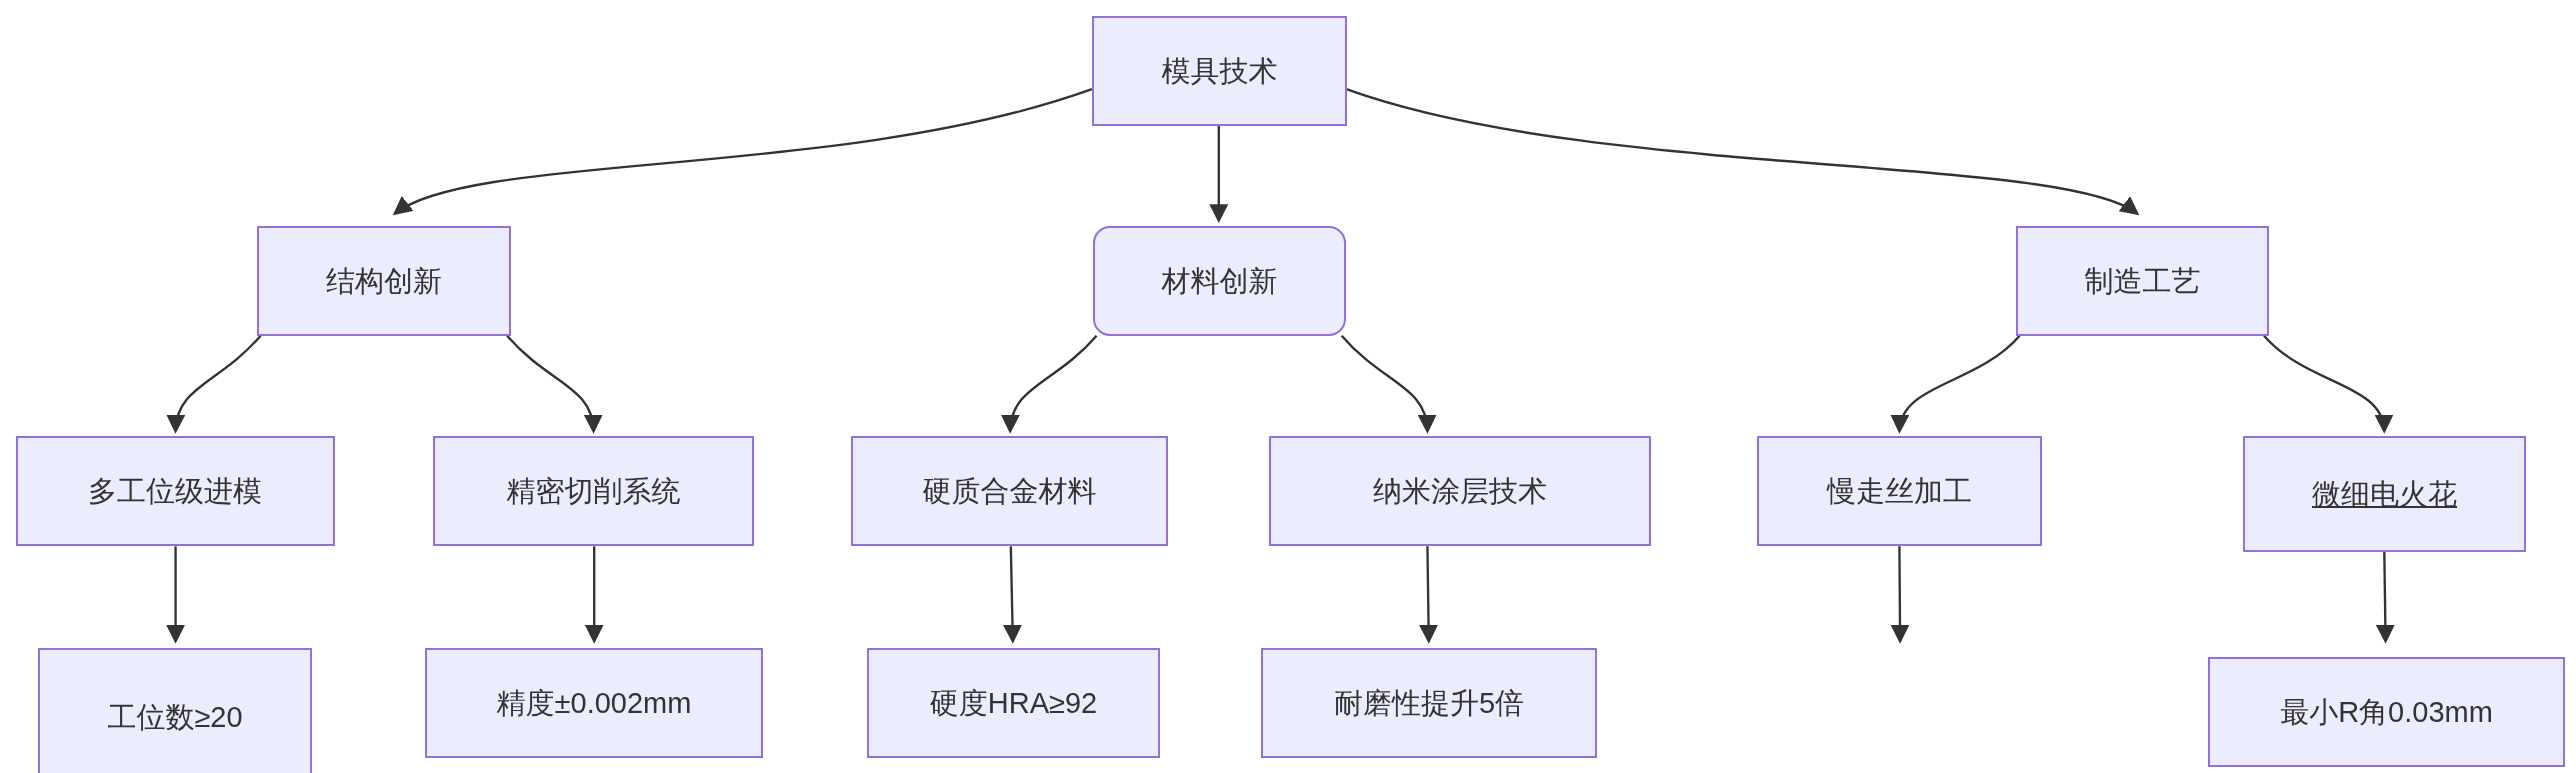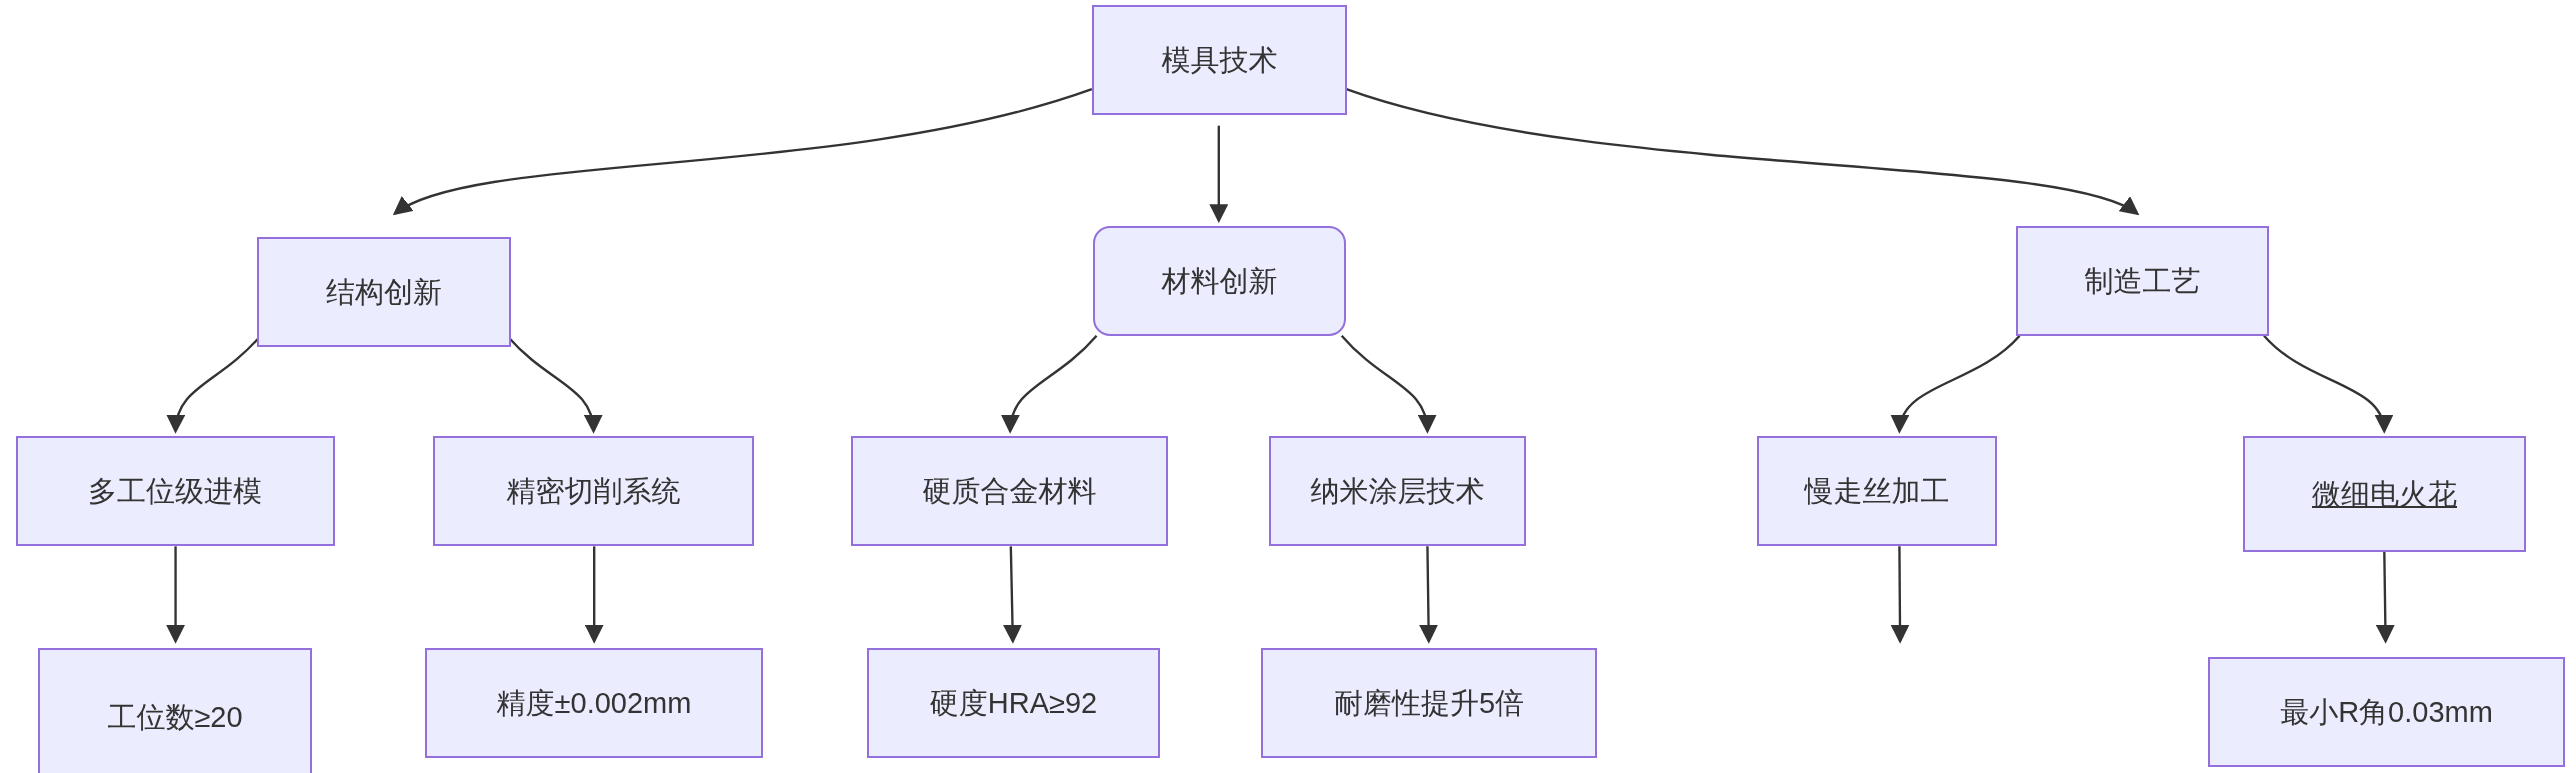--- a/index.html
+++ b/index.html
@@ -61,31 +61,31 @@
     <path class="edge" d="M 3353,497 C 3416,570 3530,568 3531,638" marker-end="url(#arrow)"></path>
 
     <path class="edge" d="M 260,809 L 260,949" marker-end="url(#arrow)"></path>
     <path class="edge" d="M 880,809 L 880,949" marker-end="url(#arrow)"></path>
     <path class="edge" d="M 1497,809 L 1500,949" marker-end="url(#arrow)"></path>
     <path class="edge" d="M 2114,809 L 2116,949" marker-end="url(#arrow)"></path>
     <path class="edge" d="M 2813,809 L 2814,949" marker-end="url(#arrow)"></path>
     <path class="edge" d="M 3531,809 L 3533,949" marker-end="url(#arrow)"></path>
   </svg>
 
-  <div class="node" style="left:1092px; top:5px; width:255px; height:110px;">模具技术</div>
+  <div class="node" style="left:1092px; top:16px; width:255px; height:110px;">模具技术</div>
 
-  <div class="node" style="left:257px; top:226px; width:254px; height:110px;margin-top:11px;">结构创新</div>
+  <div class="node" style="left:257px; top:226px; width:254px; height:110px;">结构创新</div>
   <div class="node" style="left:1093px; top:226px; width:253px; height:110px;border-radius:17px;">材料创新</div>
   <div class="node" style="left:2016px; top:226px; width:253px; height:110px;">制造工艺</div>
 
   <div class="node" style="left:15.5px; top:436px; width:319px; height:110px;">多工位级进模</div>
   <div class="node" style="left:433px; top:436px; width:321px; height:110px;">精密切削系统</div>
   <div class="node" style="left:851px; top:436px; width:317px; height:110px;">硬质合金材料</div>
-  <div class="node" style="left:1269px; top:436px; width:257px; height:110px;">纳米涂层技术</div>
-  <div class="node" style="left:1757px; top:436px; width:240px; height:110px;">慢走丝加工</div>
+  <div class="node" style="left:1269px; top:436px; width:382px; height:110px;">纳米涂层技术</div>
+  <div class="node" style="left:1757px; top:436px; width:285px; height:110px;">慢走丝加工</div>
   <div class="node" style="left:2243px; top:436px; width:283px; height:116px;text-decoration:underline;">微细电火花</div>
 
   <div class="node" style="left:38px; top:648px; width:274px; height:138px;">工位数≥20</div>
   <div class="node" style="left:425px; top:648px; width:338px; height:110px;">精度±0.002mm</div>
   <div class="node" style="left:867px; top:648px; width:293px; height:110px;">硬度HRA≥92</div>
   <div class="node" style="left:1261px; top:648px; width:336px; height:110px;">耐磨性提升5倍</div>
   <div class="node" style="left:2208px; top:648px; width:357px; height:110px;margin-top:9px;">最小R角0.03mm</div>
 
 </div>
 

